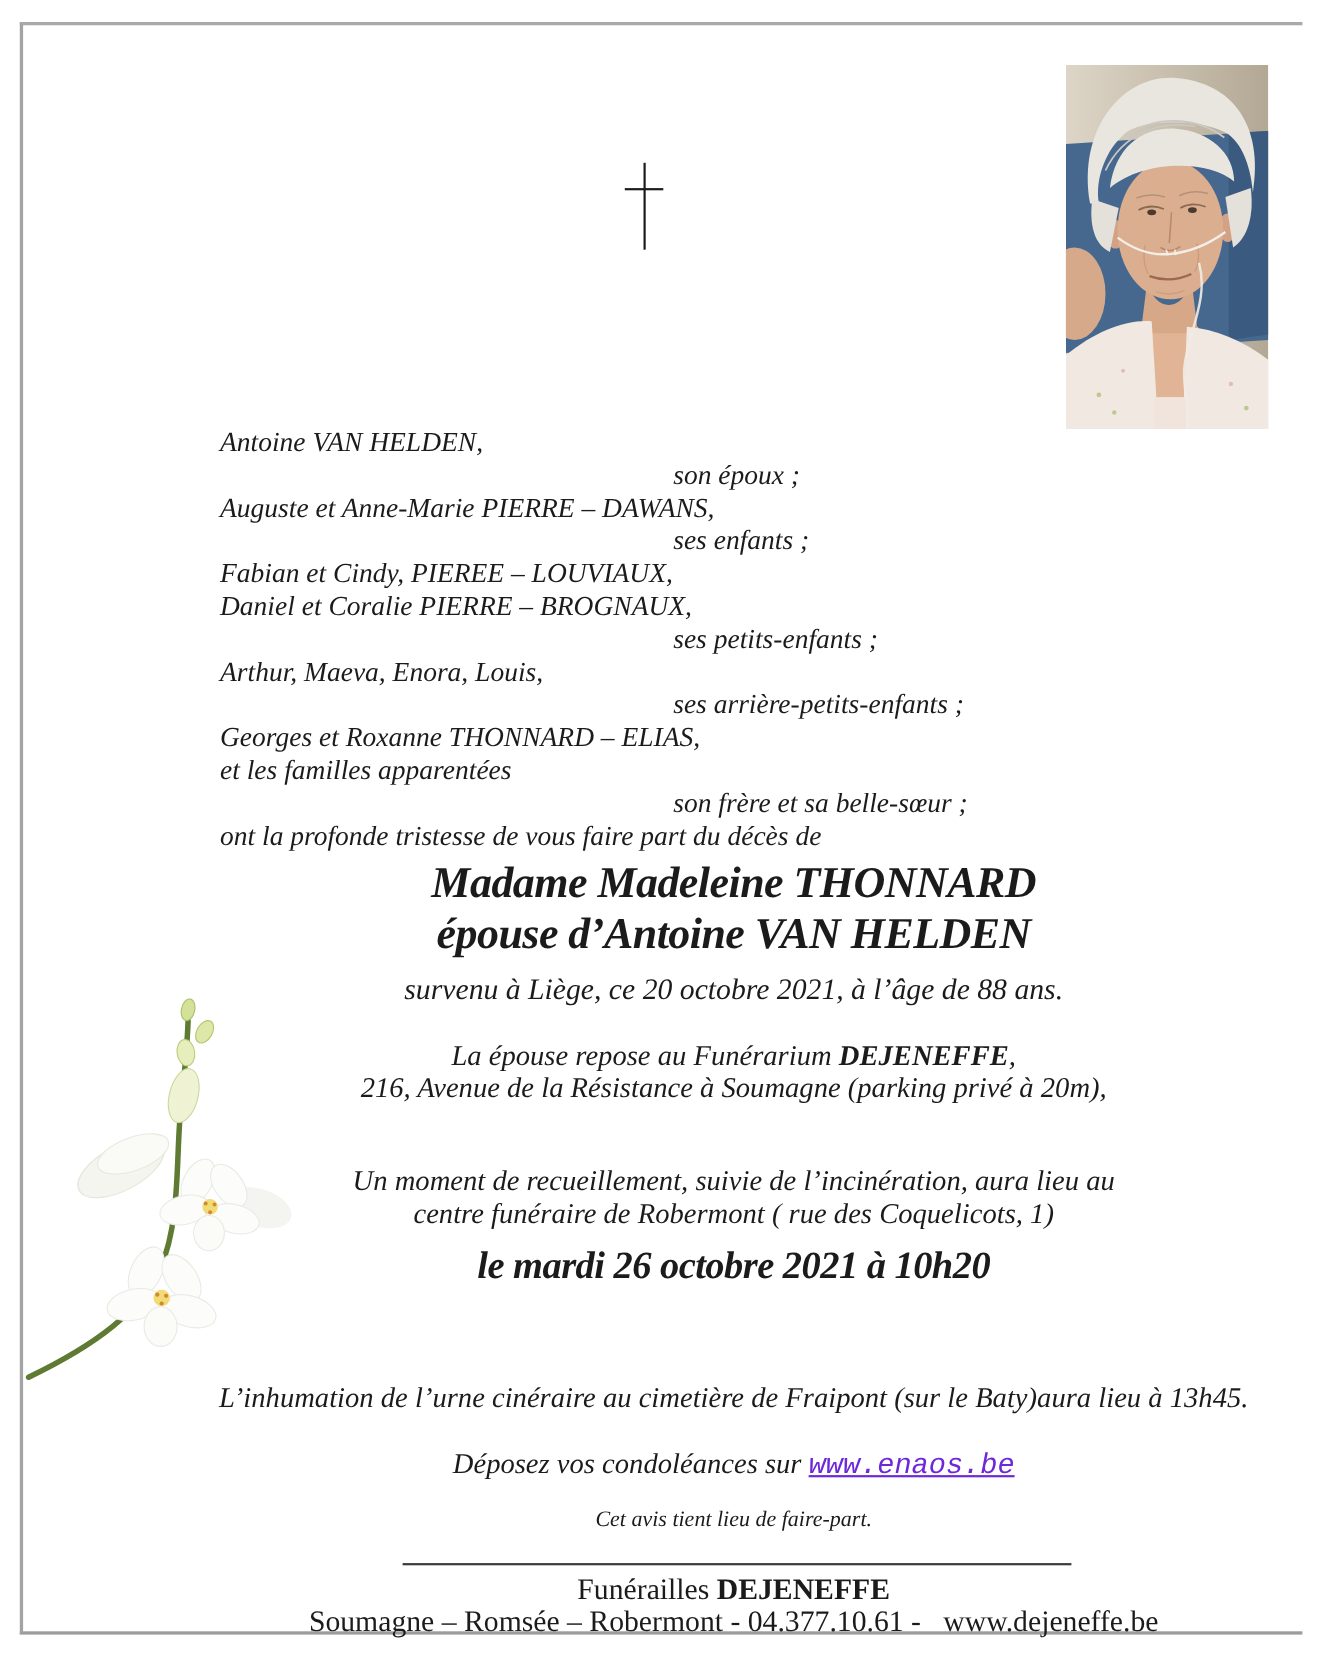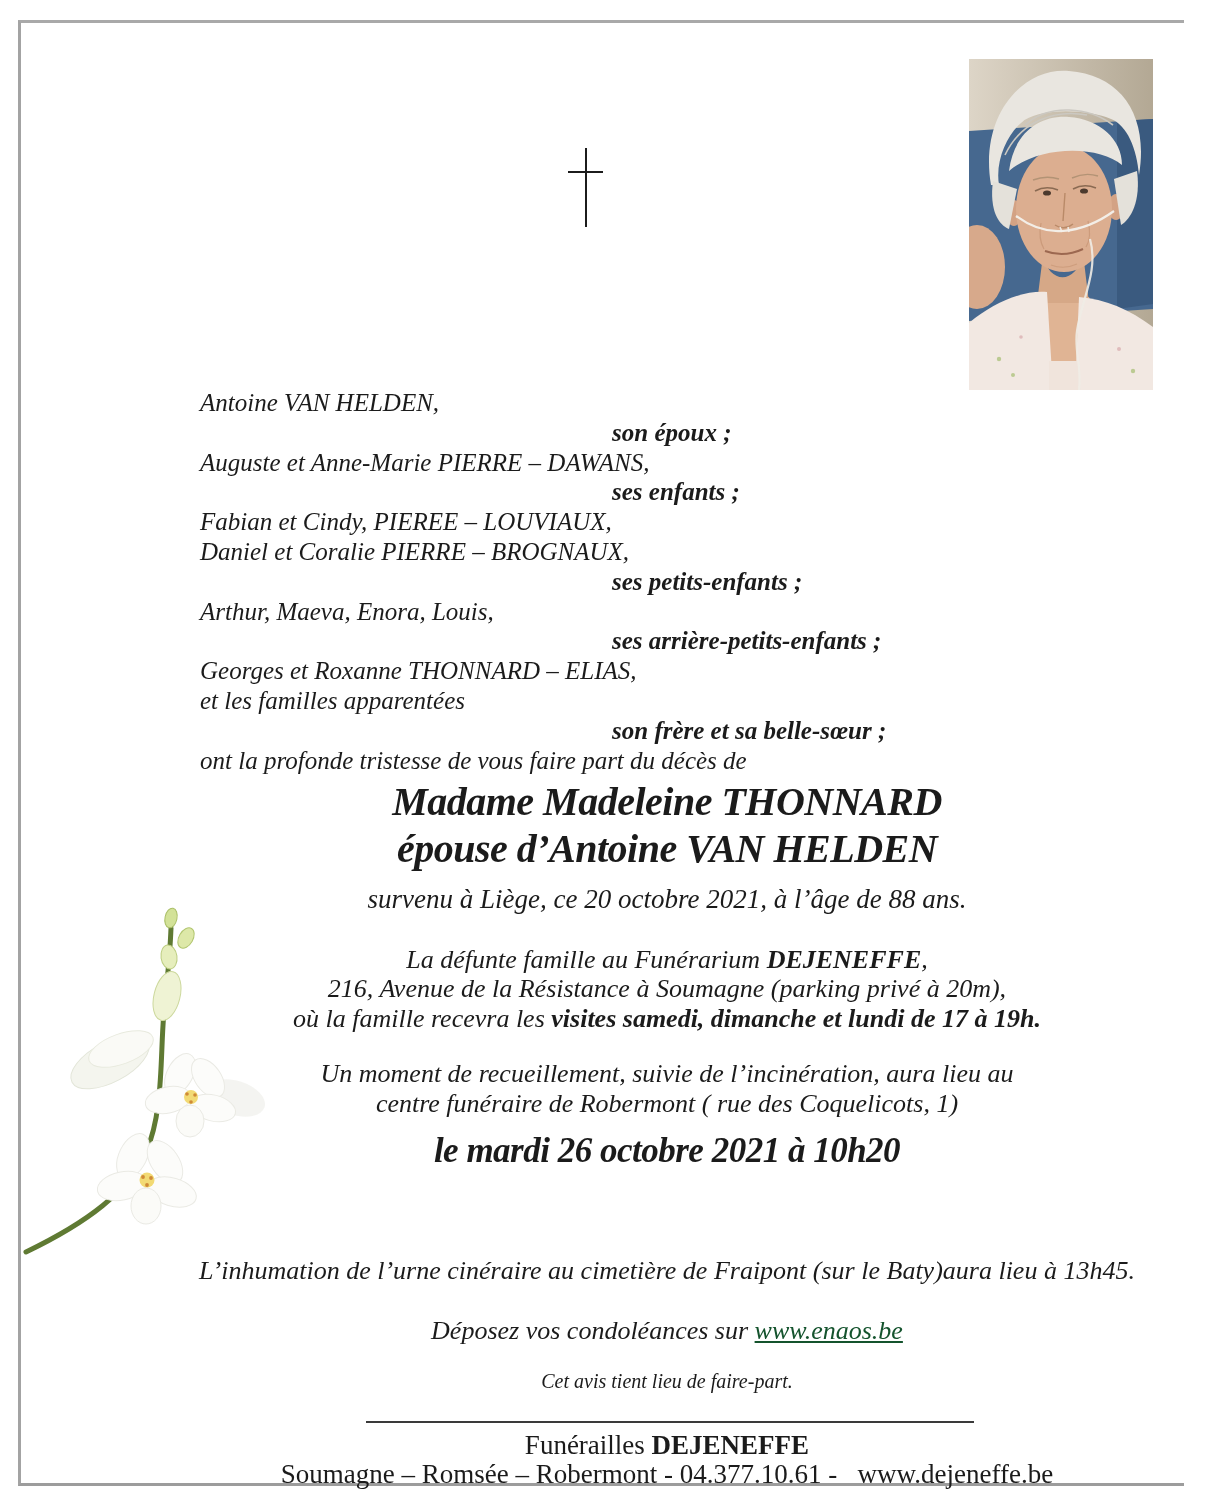--- a/index.html
+++ b/index.html
@@ -20,37 +20,37 @@
   .photo { position:absolute; left:969px; top:59px; width:184px; height:331px; }
   .photo svg { display:block; }
   
   .orchid { position:absolute; left:20px; top:900px; width:266px; height:368px; }
   .orchid svg { display:block; }
   
   .family {
     position:absolute; left:200px; top:388px; width:780px;
     font-style:italic; font-size:25px; line-height:29.8px; white-space:nowrap;
   }
-  .fam-indent { padding-left:412px;font-weight:bold; }
+  .fam-indent { padding-left:412px; }
   
   .centered { position:absolute; left:140px; width:1054px; text-align:center; font-style:italic; }
   .title-block { top:778px; }
   .title-main { font-size:40px; font-weight:bold; line-height:47px; letter-spacing:-0.5px; }
   .title-sub { font-size:27px; line-height:32px; margin-top:11px; }
   .repose-block { top:945px; font-size:26px; line-height:29.3px; }
   .moment-block { top:1059px; font-size:26px; line-height:29.5px; }
   .date-line { top:1130px; font-size:35px; font-weight:bold; line-height:42px; letter-spacing:-0.5px; }
   .levee-line { top:1199px; font-size:26px; line-height:30px; }
   .inhum-line { top:1256px; font-size:26px; line-height:30px; }
   .depos-line { top:1316px; font-size:26px; line-height:30px; }
   .notice-line { top:1366px; font-size:20px; line-height:30px; }
   .rule { position:absolute; left:366px; top:1421px; width:608px; height:0; border-top:2px solid #3a3a3a; }
   .footer-block { top:1431px; font-style:normal; font-size:27px; line-height:29px; }
   .addr { white-space:pre-wrap; }
-  .link { color:#14532d; text-decoration:underline; cursor:pointer; }
+  .link { color:#6d28d9; text-decoration:underline; cursor:pointer;font-family:Liberation Mono, monospace; }
   b { font-weight:bold; }
 </style>
 </head>
 <body>
 
 <div class="page">
 
   <div class="frame"></div>
 
   <div class="cross">
@@ -150,23 +150,22 @@
     <div class="fam-line">ont la profonde tristesse de vous faire part du décès de</div>
   </div>
 
   <div class="centered title-block">
     <div class="title-main">Madame Madeleine THONNARD</div>
     <div class="title-main">épouse d’Antoine VAN HELDEN</div>
     <div class="title-sub">survenu à Liège, ce 20 octobre 2021, à l’âge de 88 ans.</div>
   </div>
 
   <div class="centered repose-block">
-    <div><span>La défunte famille au Funérarium </span><b>DEJENEFFE</b><span>,</span></div>
+    <div><span>La épouse repose au Funérarium </span><b>DEJENEFFE</b><span>,</span></div>
     <div>216, Avenue de la Résistance à Soumagne (parking privé à 20m),</div>
-    <div><span>où la famille recevra les </span><b>visites samedi, dimanche et lundi de 17 à 19h.</b></div>
   </div>
 
   <div class="centered moment-block">
     <div>Un moment de recueillement, suivie de l’incinération, aura lieu au</div>
     <div>centre funéraire de Robermont ( rue des Coquelicots, 1)</div>
   </div>
 
   <div class="centered date-line">le mardi 26 octobre 2021 à 10h20</div>
 
 

